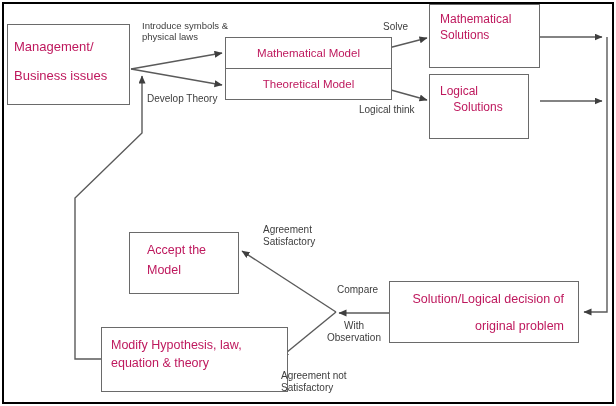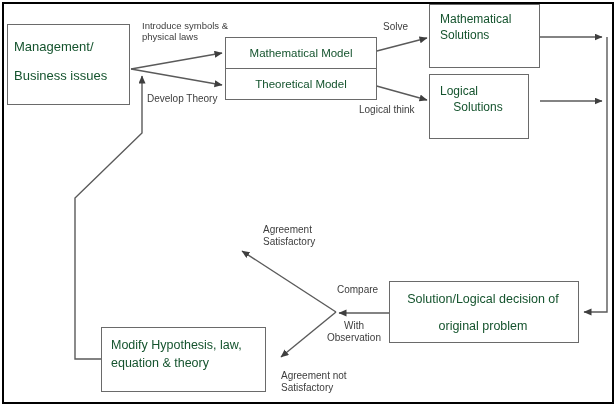--- a/index.html
+++ b/index.html
@@ -17,40 +17,40 @@
     left: 2px; top: 2px; right: 2px; bottom: 2px;
     border: 2px solid #000000;
     pointer-events: none;
   }
   .box {
     position: absolute;
     background: #ffffff;
     border: 1.5px solid #6a6a6a;
     box-sizing: border-box;
     white-space: pre-wrap;
-    color: #14532d;
+    color: #be185d;
   }
   .connectors {
     position: absolute;
     left: 0; top: 0;
   }
   .lbl {
     position: absolute;
     font-size: 10px;
     line-height: 1.2;
     white-space: pre-wrap;
     color: #3d3d3d;
   }
   .box-management {
     left: 7px; top: 24px; width: 123px; height: 81px;
     padding: 7px 8px 0 6px;
     font-size: 13px; line-height: 2.25;
   }
   .box-models {
-    left: 225px; top: 37px; width: 152px; height: 63px;
+    left: 225px; top: 37px; width: 167px; height: 63px;
     display: flex; flex-direction: column;
     padding: 0;
   }
   .model-cell {
     flex: 1;
     display: flex; align-items: center; justify-content: center;
     font-size: 11.5px;
     white-space: pre;
   }
   .model-cell-top { border-bottom: 1.5px solid #6a6a6a; }
@@ -64,26 +64,26 @@
     padding: 8px 6px 12px 10px;
     font-size: 12px; line-height: 1.35;
   }
   .box-accept {
     left: 129px; top: 232px; width: 110px; height: 62px;
     padding: 7px 6px 0 17px;
     font-size: 12.5px; line-height: 1.6;
   }
   .box-solution-decision {
     left: 389px; top: 281px; width: 190px; height: 62px;
-    padding: 4px 4px 0 2px;
-    text-align: center;
+    padding: 4px 14px 0 2px;
+    text-align: right;
     font-size: 12.5px; line-height: 2.15;
   }
   .box-modify {
-    left: 101px; top: 327px; width: 165px; height: 65px;
+    left: 101px; top: 327px; width: 187px; height: 65px;
     padding: 8px 4px 0 9px;
     font-size: 12.5px; line-height: 1.45;
   }
   .lbl-introduce { left: 142px; top: 20px; width: 98px; font-size: 9.5px; }
   .lbl-develop-theory { left: 147px; top: 93px; }
   .lbl-solve { left: 383px; top: 21px; }
   .lbl-logical-think { left: 359px; top: 104px; }
   .lbl-agreement-sat { left: 263px; top: 224px; }
   .lbl-compare { left: 337px; top: 284px; }
   .lbl-with-observation { left: 326px; top: 320px; width: 56px; text-align: center; }
@@ -122,20 +122,22 @@
     <div class="model-cell model-cell-top">Mathematical Model</div>
     <div class="model-cell">Theoretical Model</div>
   </div>
 
   <div class="box box-math-solutions">Mathematical
 Solutions</div>
 
   <div class="box box-logical-solutions">Logical
     Solutions</div>
 
+  <div class="box box-accept">Accept the
+Model</div>
 
   <div class="box box-solution-decision">Solution/Logical decision of
 original problem</div>
 
   <div class="box box-modify">Modify Hypothesis, law,
 equation &amp; theory</div>
 
   <div class="lbl lbl-introduce">Introduce symbols &amp;
 physical laws</div>
   <div class="lbl lbl-develop-theory">Develop Theory</div>

